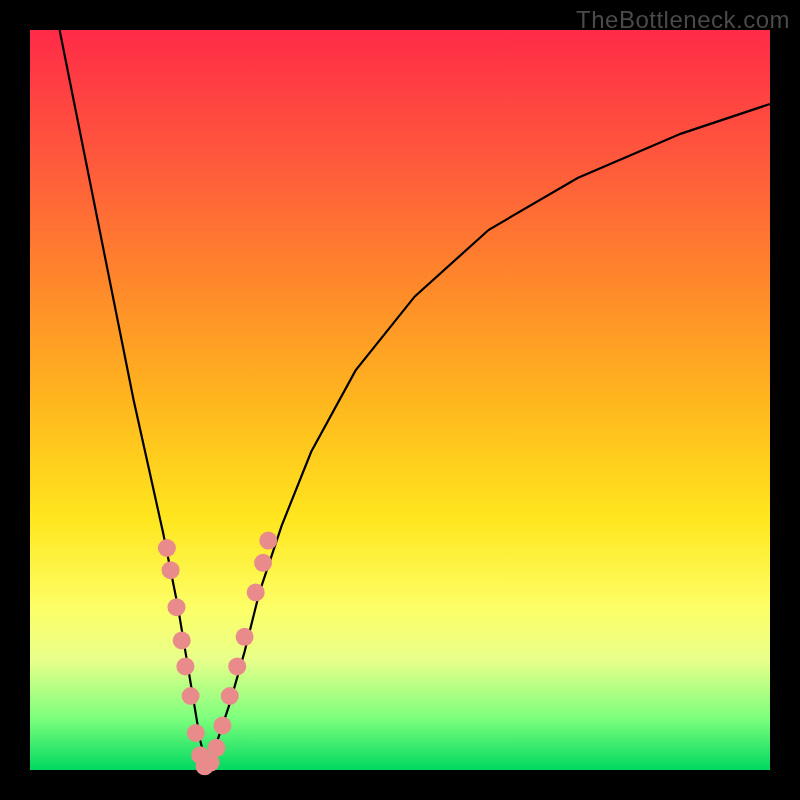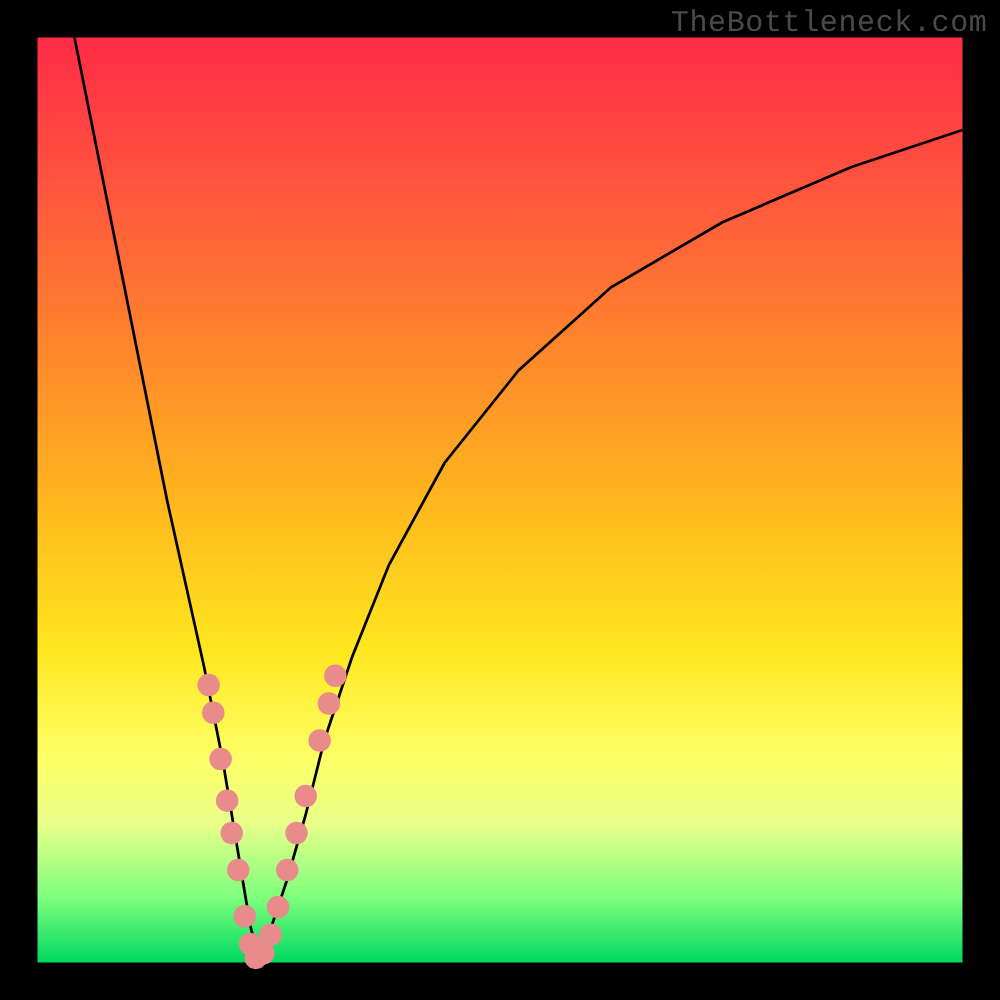--- a/index.html
+++ b/index.html
@@ -11,21 +11,20 @@
     background: #000;
     font-family: Arial, Helvetica, sans-serif;
   }
   .frame {
     position: absolute;
     left: 0;
     top: 0;
     width: 800px;
     height: 800px;
     background: #000;
-    font-family: Liberation Mono, monospace;
   }
   .plot-area {
     position: absolute;
     left: 30px;
     top: 30px;
     width: 740px;
     height: 740px;
     
     background: linear-gradient(to bottom,
       #ff2b47 0%,

